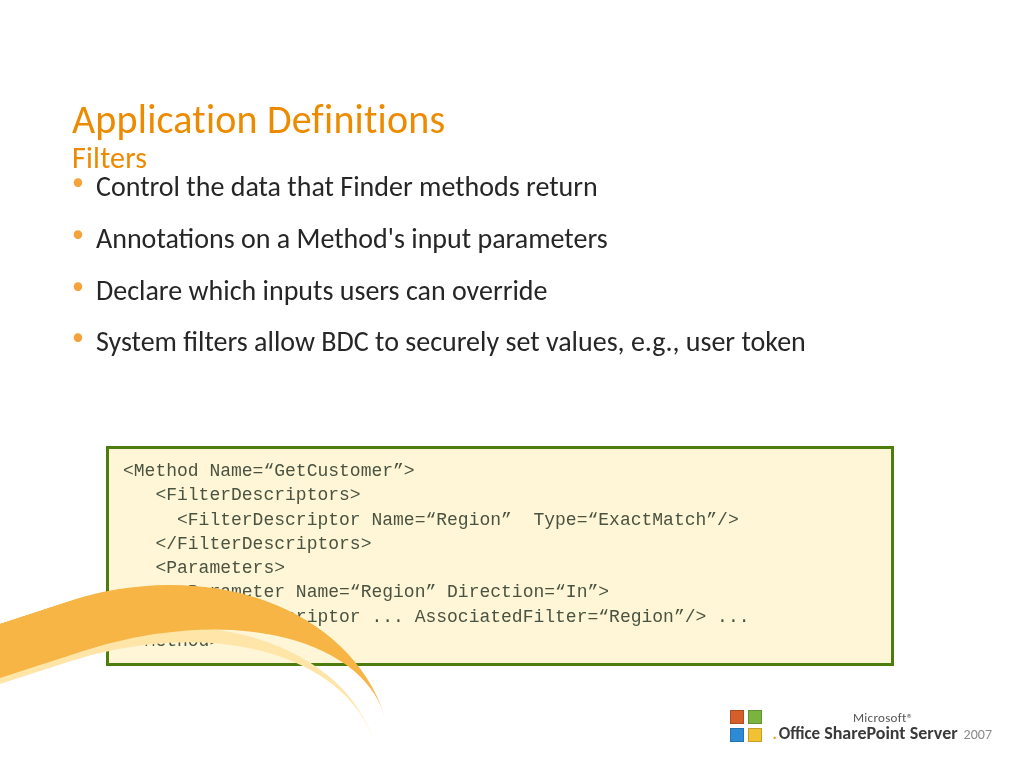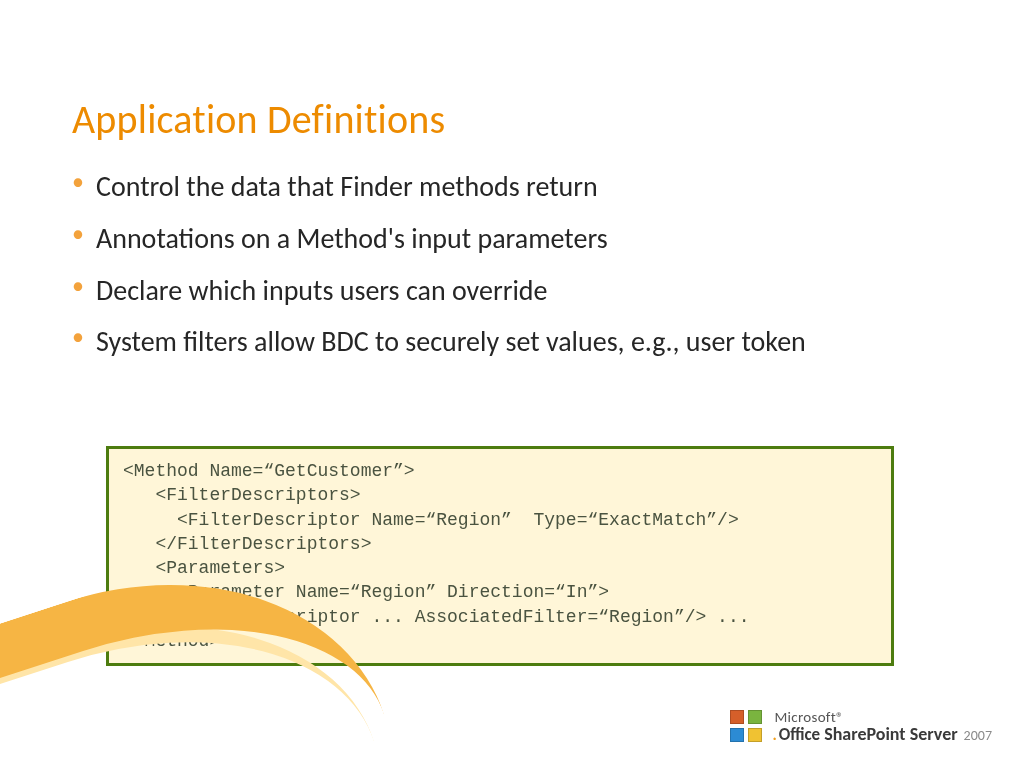--- a/index.html
+++ b/index.html
@@ -124,42 +124,44 @@
     box-sizing: border-box;
   }
   .lb1 { left: 4px;  top: 4px;  background:#d55f2a; }
   .lb2 { left: 22px; top: 4px;  background:#7ab43f; }
   .lb3 { left: 4px;  top: 22px; background:#2c8bd4; }
   .lb4 { left: 22px; top: 22px; background:#f0c232; }
   .logo-text {
     line-height: 1;
   }
   .logo-ms {
-    font-size: 15px;
+    font-size: 13px;
     color: #555;
     letter-spacing: 0.3px;
+    text-align: center;
   }
   .logo-line {
     display: flex;
     align-items: baseline;
     gap: 4px;
     color: #3a3a3a;
   }
   .logo-office { font-size: 17px; font-weight: 600; }
   .logo-sps    { font-size: 18px; font-weight: 700; }
   .logo-year   { font-size: 14px; color: #8a8a8a; margin-left: 2px;}
   .logo-dot    { color:#f0a020; font-weight:700; margin-left:-2px; margin-right:-2px;}
 </style>
 </head>
 <body>
 
 <div class="slide">
 
   <div class="title-block">
     <div class="title-main">Application Definitions</div>
+    <div class="title-sub">Filters</div>
   </div>
 
   <ul class="bullets">
     <li>Control the data that Finder methods return</li>
     <li>Annotations on a Method's input parameters</li>
     <li>Declare which inputs users can override</li>
     <li>System filters allow BDC to securely set values, e.g., user token</li>
   </ul>
 
   <div class="code-box"><span>&lt;Method Name=“GetCustomer”&gt;</span>

